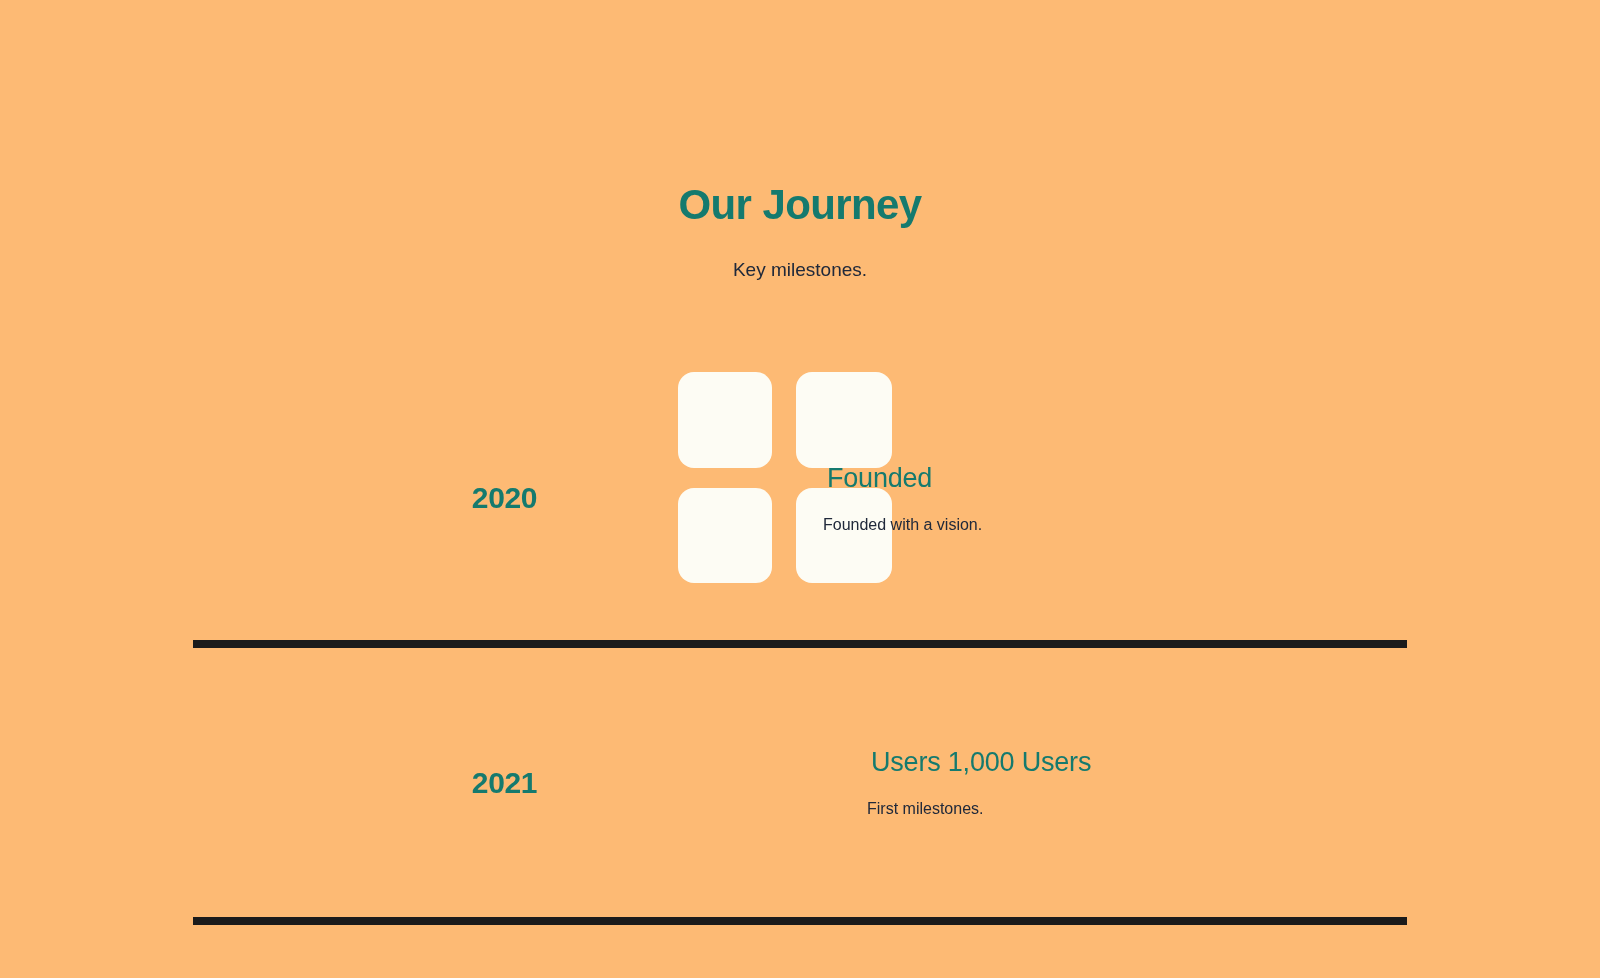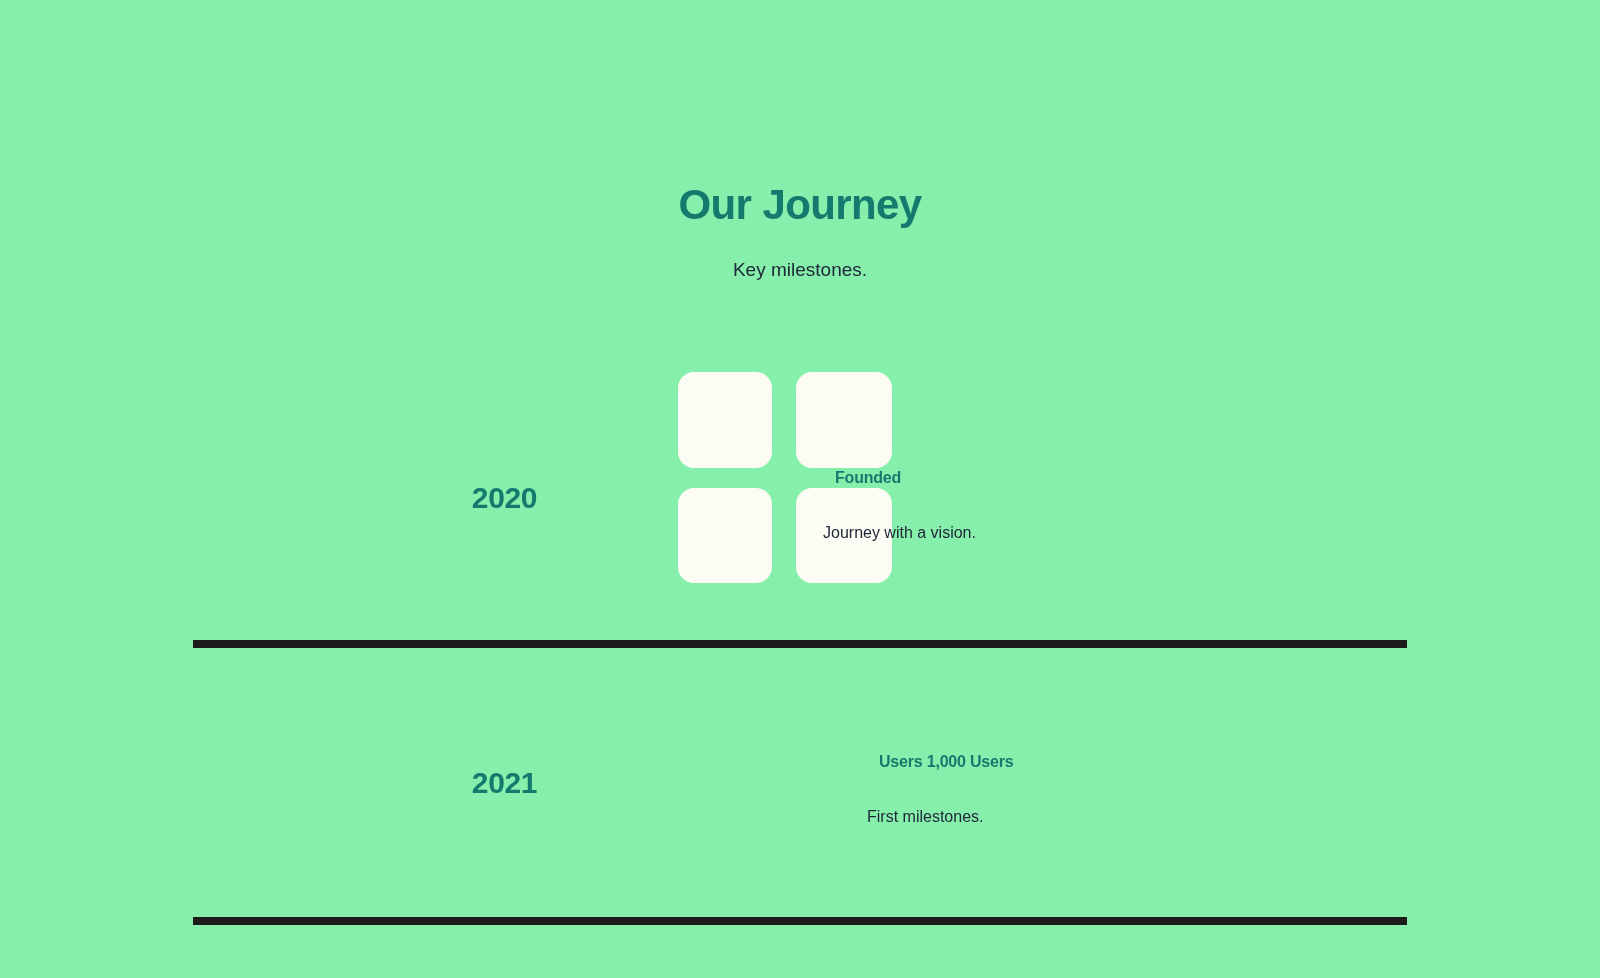--- a/index.html
+++ b/index.html
@@ -83,24 +83,24 @@
   }
 
   .content-col {
     flex: 1 1 auto;
     padding-left: 286px;
     box-sizing: border-box;
     position: relative;
     z-index: 2;
   }
   .milestone-title {
-    margin: 12px;
-    font-size: 16px;
+    margin: 4px;
+    font-size: 27px;
     line-height: 28px;
-    font-weight: 700;
+    font-weight: 400;
     letter-spacing: -0.2px;
     color: #157a6e;
   }
   .milestone-desc {
     margin: 0;
     padding-top: 17px;
     font-size: 16px;
     line-height: 24px;
     font-weight: 400;
     color: #20293a;
@@ -124,21 +124,21 @@
   .deco-square {
     width: 100%;
     height: 100%;
     background: #fdfcf4;
     border-radius: 16px;
   }
 </style>
 </head>
 <body>
 
-<div class="page" style="background: #86efac;">
+<div class="page" style="background: #fdba74;">
 
   <div class="journey-header">
     <h1 class="journey-title" style="color: rgb(21, 122, 110);">Our Journey</h1>
     <p class="journey-subtitle" style="color: rgb(32, 41, 58);">Key milestones.</p>
   </div>
 
   <div class="timeline">
 
     <div class="timeline-row row-a" style="border-bottom-color: rgb(27, 27, 27);">
 
@@ -148,21 +148,21 @@
         <span class="deco-square" style="background: rgb(253, 252, 244);"></span>
         <span class="deco-square" style="background: rgb(253, 252, 244);"></span>
       </div>
 
       <div class="year-col">
         <span class="year-label" style="color: rgb(21, 122, 110);">2020</span>
       </div>
 
       <div class="content-col">
         <h3 class="milestone-title" style="color: rgb(21, 122, 110);">Founded</h3>
-        <p class="milestone-desc" style="color: rgb(32, 41, 58);">Journey with a vision.</p>
+        <p class="milestone-desc" style="color: rgb(32, 41, 58);">Founded with a vision.</p>
       </div>
     </div>
 
     <div class="timeline-row row-b" style="border-bottom-color: rgb(27, 27, 27);">
 
       <div class="year-col">
         <span class="year-label" style="color: rgb(21, 122, 110);">2021</span>
       </div>
 
       <div class="content-col">

